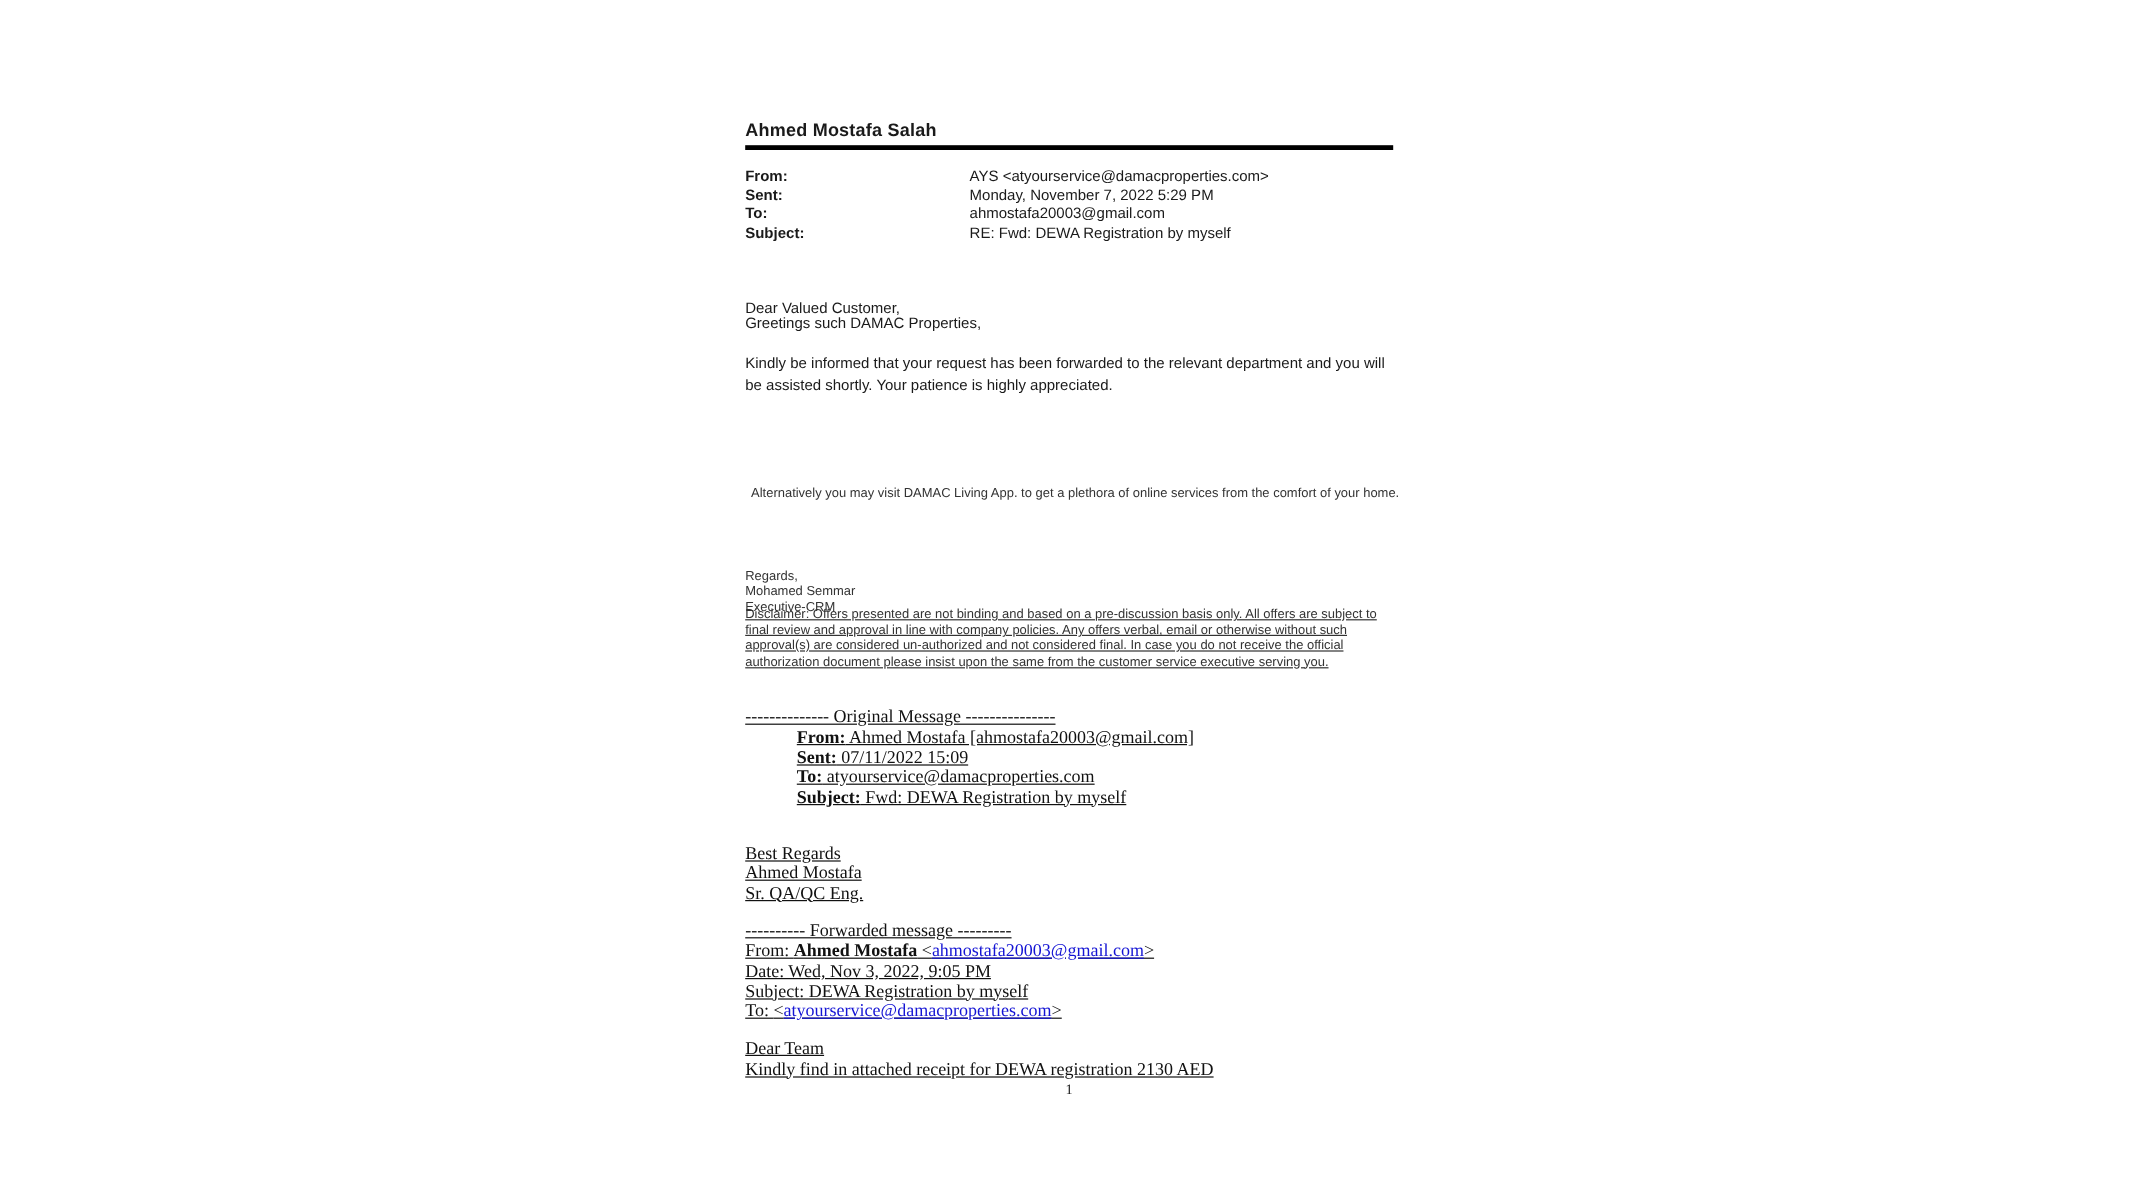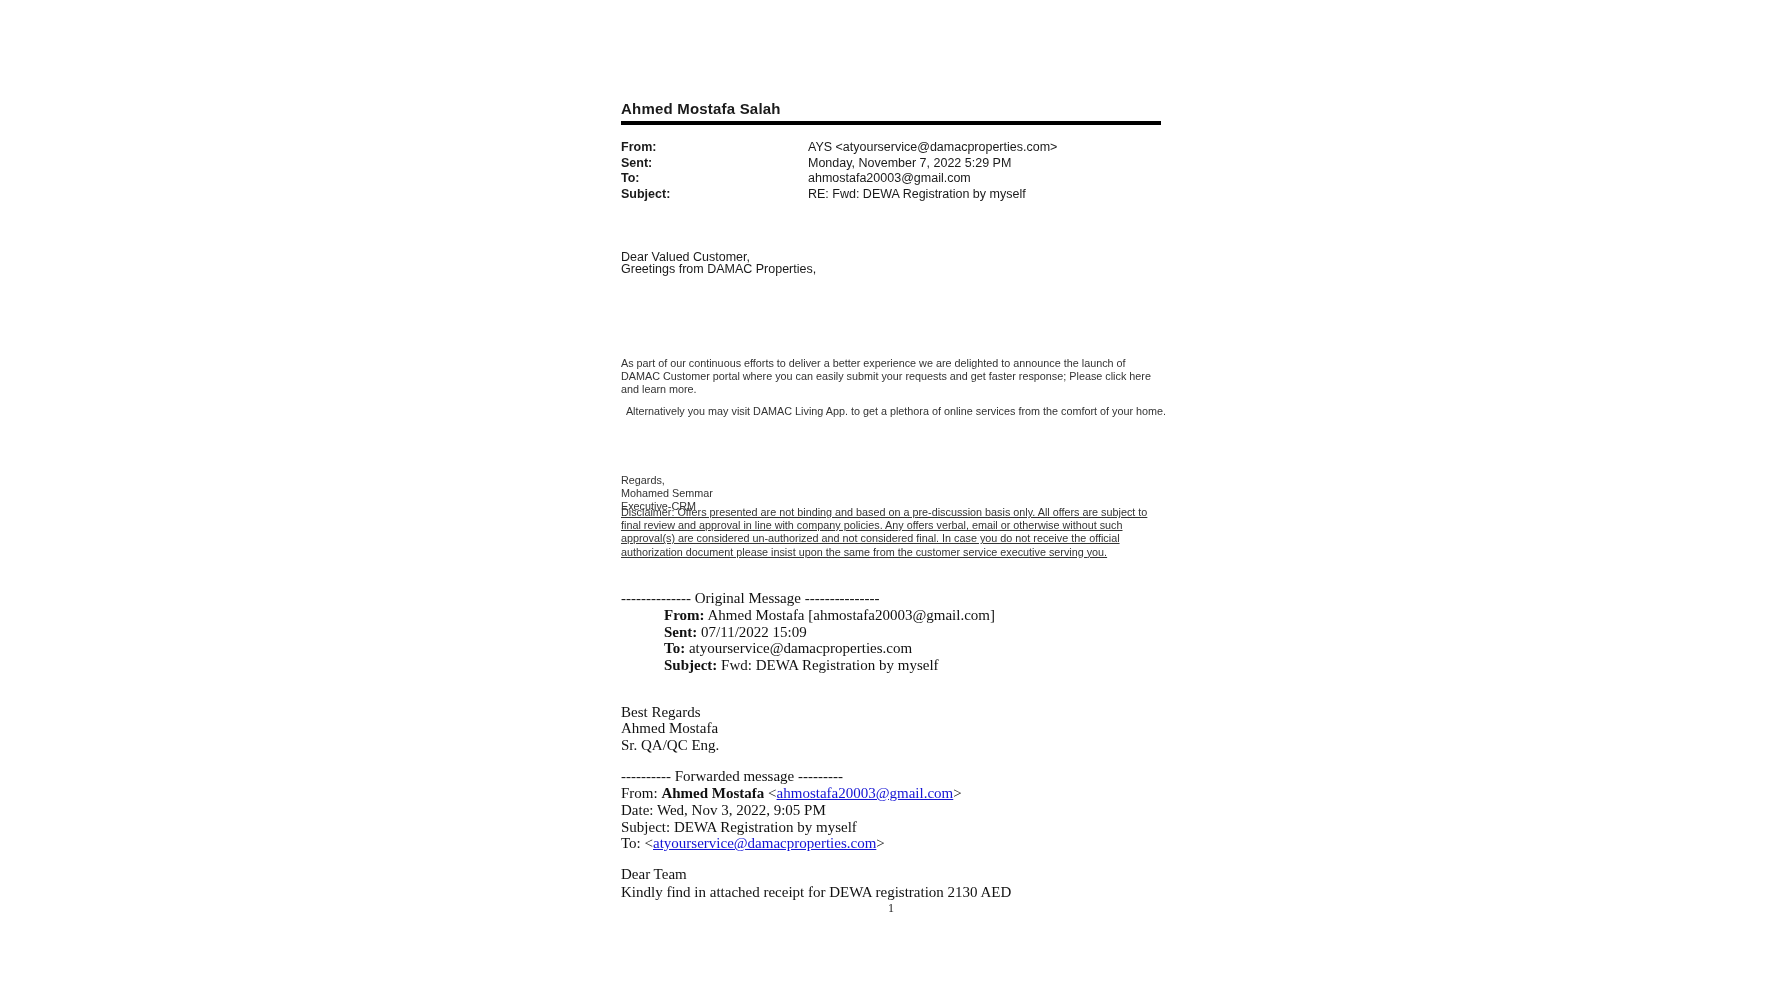--- a/index.html
+++ b/index.html
@@ -21,21 +21,21 @@
   .greet { top:262px; }
   .p1    { top:295px; line-height:17.5px; width:545px; }
 
   .small { font-size:10.8px; color:#333333; line-height:13.2px; white-space:pre-line; width:545px; }
   .p2    { top:357px; }
   .p3    { top:405px;text-align:right; }
   .p4    { top:432px; }
   .sig1  { top:456px;margin-top:18px; }
   .disc  { top:506px;text-decoration:underline; }
 
-  .serif { font-family:"Liberation Serif", serif; font-size:15px; color:#111111; }
+  .serif { font-family:"Liberation Serif", serif; font-size:15px; color:#111111;text-decoration:underline; }
   .sep1  { top:590px; }
   .om    { top:607px; line-height:16.5px; }
   .omrow { white-space:pre-wrap;margin-left:43px; }
   .omlabel { font-weight:bold; }
   .sig2  { top:704px; line-height:16.3px; white-space:pre-line; }
   .sep2  { top:768px; }
   .fwd   { top:785px; line-height:16.8px; }
   .fline { white-space:pre-wrap; }
   .fname { font-weight:bold; }
   .link  { color:#1414d4; text-decoration:underline; cursor:pointer; }
@@ -65,25 +65,24 @@
         <span class="hlabel">To:</span>
         <span class="hvalue">ahmostafa20003@gmail.com</span>
       </div>
       <div class="hrow">
         <span class="hlabel">Subject:</span>
         <span class="hvalue">RE: Fwd: DEWA Registration by myself</span>
       </div>
     </div>
 
     <div class="abs sansline dear">Dear Valued Customer,</div>
-    <div class="abs sansline greet">Greetings from DAMAC Properties,</div>
+    <div class="abs sansline greet">Greetings such DAMAC Properties,</div>
+    <div class="abs sansline p1">Kindly be informed that your request has been forwarded to the relevant department and you will
+be assisted shortly. Your patience is highly appreciated.</div>
 
-    <div class="abs small p2">As part of our continuous efforts to deliver a better experience we are delighted to announce the launch of
-DAMAC Customer portal where you can easily submit your requests and get faster response; Please click here
-and learn more.</div>
     <div class="abs small p3">Alternatively you may visit DAMAC Living App. to get a plethora of online services from the comfort of your home.</div>
     <div class="abs small sig1">Regards,
 Mohamed Semmar
 Executive-CRM</div>
     <div class="abs small disc">Disclaimer: Offers presented are not binding and based on a pre-discussion basis only. All offers are subject to
 final review and approval in line with company policies. Any offers verbal, email or otherwise without such
 approval(s) are considered un-authorized and not considered final. In case you do not receive the official
 authorization document please insist upon the same from the customer service executive serving you.</div>
 
     <div class="abs serif sep1">-------------- Original Message ---------------</div>

